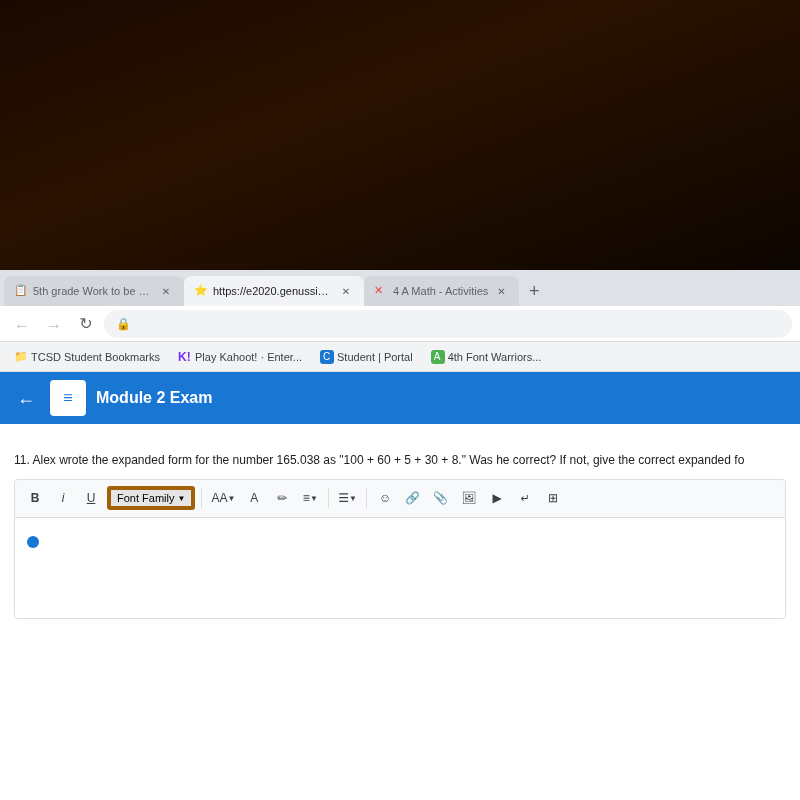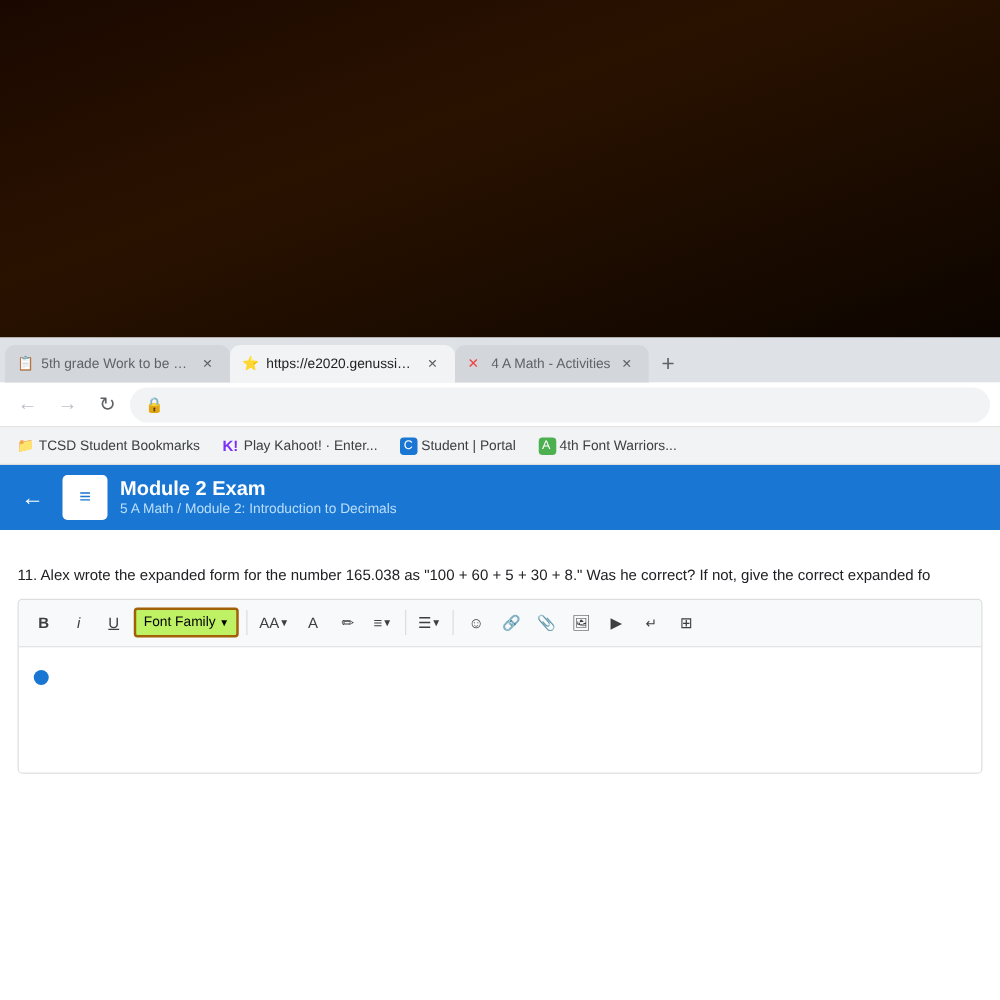--- a/index.html
+++ b/index.html
@@ -206,21 +206,21 @@
       border-radius: 4px;
       display: flex;
       align-items: center;
       justify-content: center;
       color: #1976d2;
       font-size: 18px;
     }
 
     .header-text {
       display: flex;
-      flex-direction: column;
+      flex-direction: row;
     }
 
     .header-title {
       font-size: 16px;
       font-weight: bold;
       color: white;
     }
 
     .header-subtitle {
       font-size: 11px;
@@ -277,23 +277,23 @@
       height: 20px;
       background: #ddd;
       margin: 0 2px;
     }
 
     .font-family-btn {
       display: flex;
       align-items: center;
       gap: 3px;
       padding: 2px 6px;
-      border: 2px solid #a16207;
+      border: 4px solid #a16207;
       border-radius: 3px;
-      background: #bef264;
+      background: #e5e5e5;
       font-size: 11px;
       cursor: pointer;
       height: 24px;
     }
 
     .editor-body {
       background: #fff;
       min-height: 100px;
       padding: 10px 12px;
       position: relative;
@@ -366,21 +366,20 @@
     </div>
   </div>
 
   <div class="page-header">
     <div class="back-btn">←</div>
     <div class="header-icon-box">
       <span style="font-size:16px;">≡</span>
     </div>
     <div class="header-text">
       <span class="header-title">Module 2 Exam</span>
-      <span class="header-subtitle">5 A Math / Module 2: Introduction to Decimals</span>
     </div>
   </div>
 
   <div class="content-area">
 
     <div class="question-text">
       <span>11.</span>
       <span>Alex wrote the expanded form for the number 165.038 as "100 + 60 + 5 + 30 + 8." Was he correct? If not, give the correct expanded fo</span>
     </div>
 

